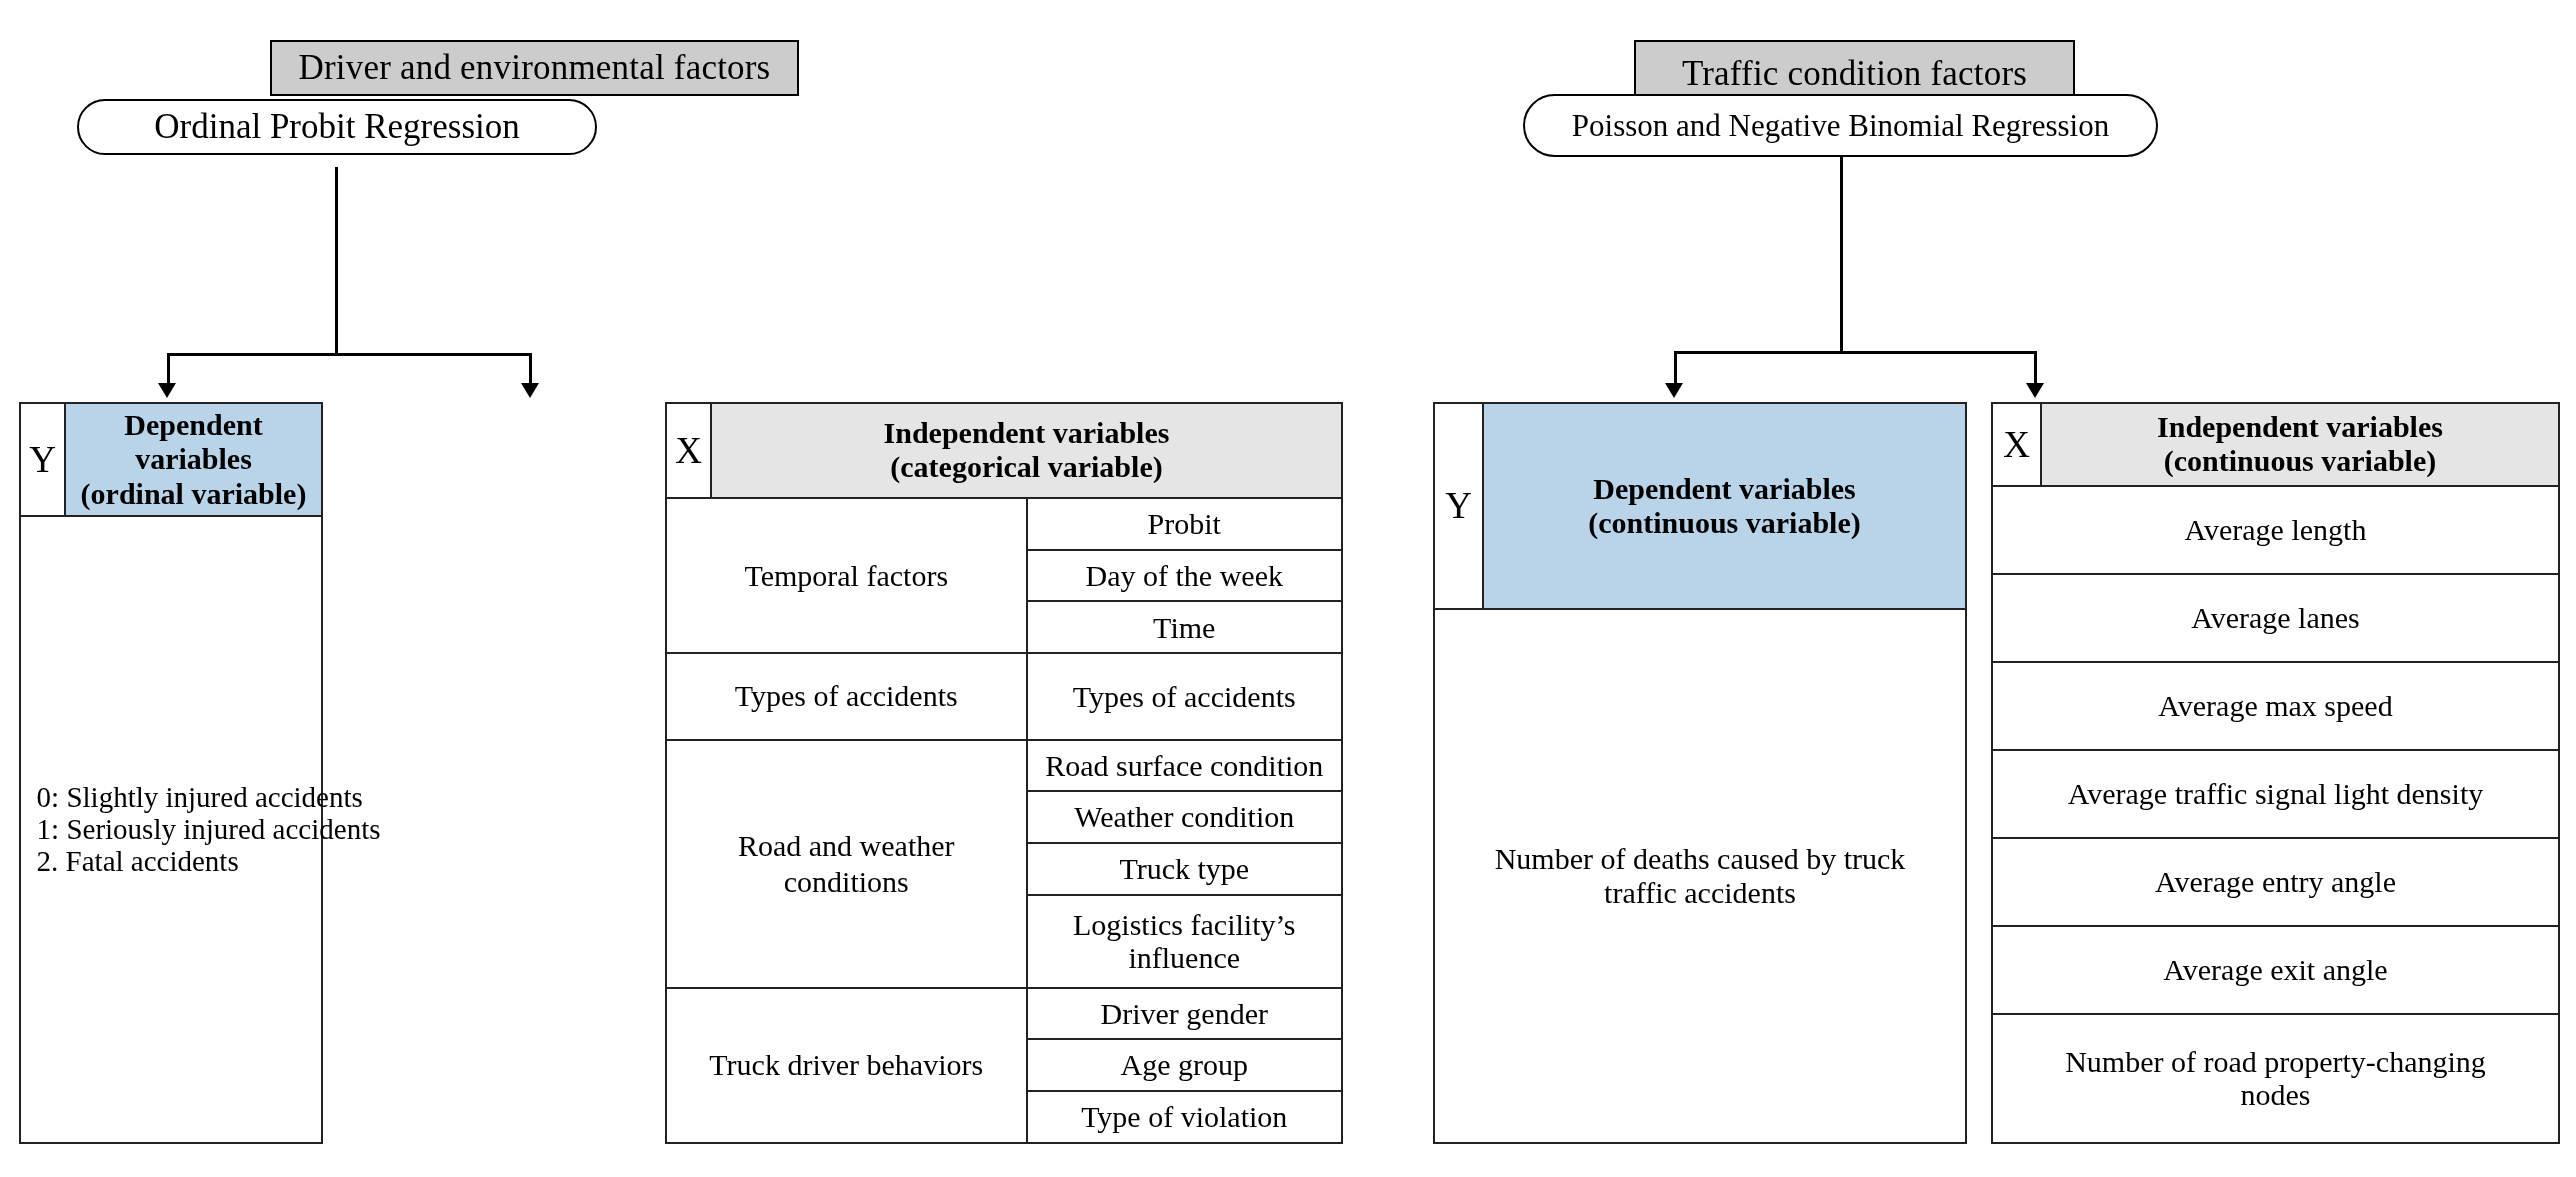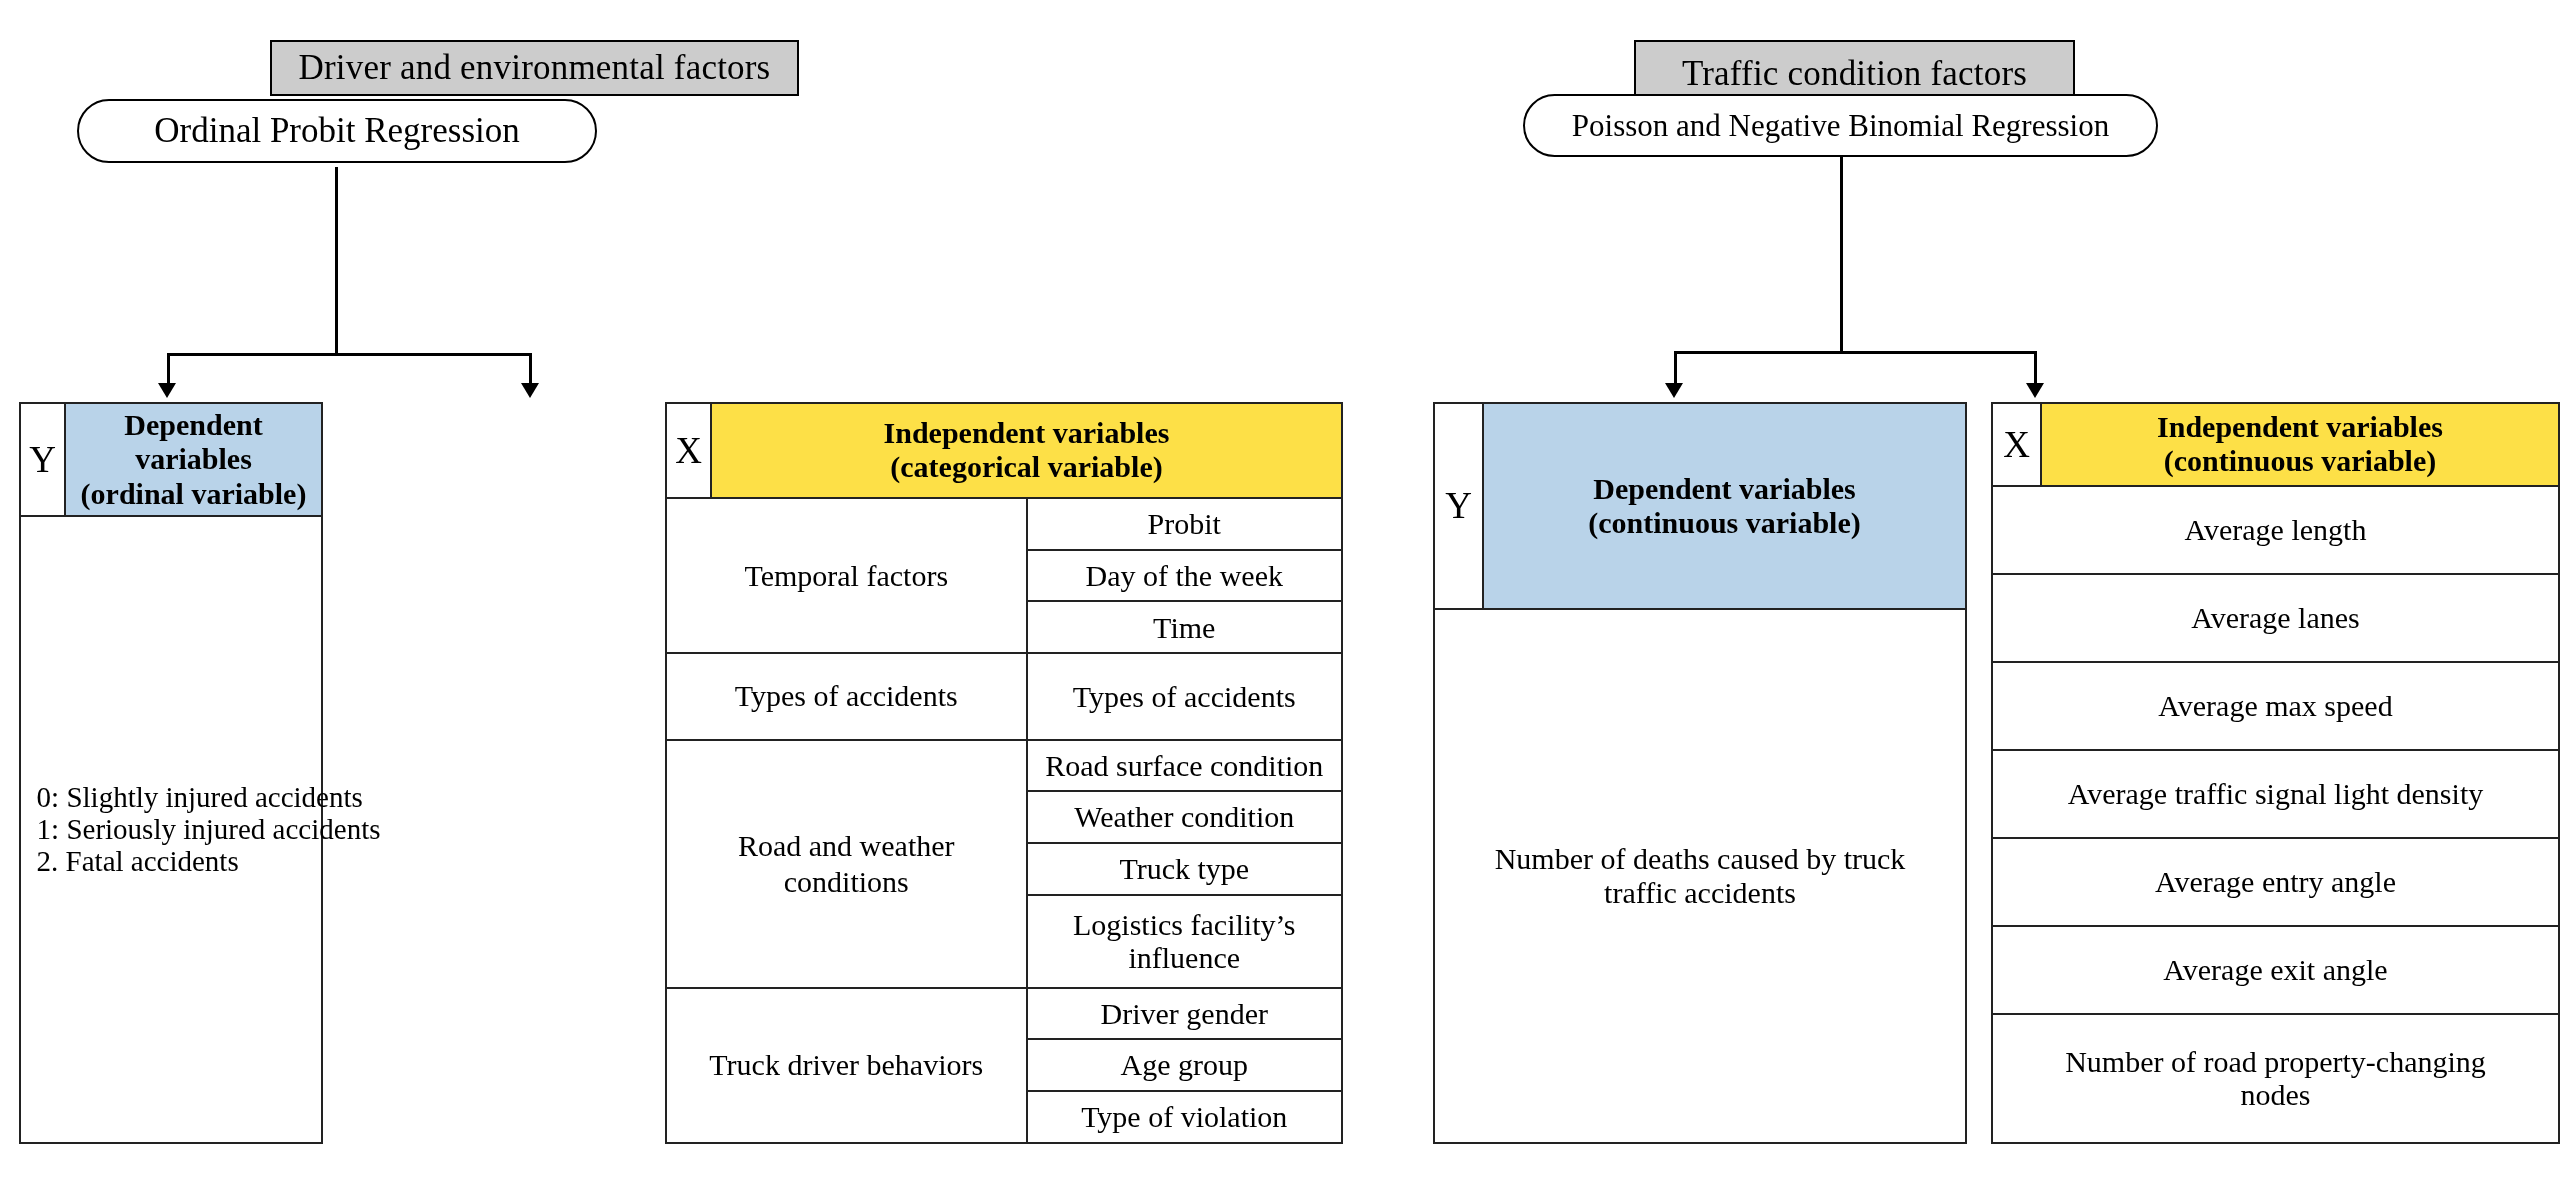--- a/index.html
+++ b/index.html
@@ -94,21 +94,21 @@
     font-size: 37px;
     background: #ffffff;
   }
   .vtable .hdr-dep {
     background: #b9d3e9;
     font-weight: bold;
     font-size: 30px;
     line-height: 1.15;
   }
   .vtable .hdr-ind {
-    background: #fde047;
+    background: #e5e5e5;
     font-weight: bold;
     font-size: 30px;
     line-height: 1.15;
   }
   .vtable td.body-cell {
     font-size: 30px;
   }
   .vtable td.group-cell {
     font-size: 30px;
     line-height: 1.2;
@@ -129,21 +129,21 @@
   <div class="header-box" style="left:270px; top:40px; width:529px; height:56px;">
     <span>Driver and environmental factors</span>
   </div>
 
   <div class="fat-arrow" style="left:515px; top:103px;">
     <svg viewBox="0 0 46 54" xmlns="http://www.w3.org/2000/svg">
       <polygon points="14,0 32,0 32,30 45,30 23,53 1,30 14,30" fill="#bfbfbf"></polygon>
     </svg>
   </div>
 
-  <div class="method-box" style="left:77px; top:99px; width:520px; height:64px;">
+  <div class="method-box" style="left:77px; top:99px; width:520px; height:56px;">
     <span>Ordinal Probit Regression</span>
   </div>
 
   <div class="line-v" style="left:335px; top:167px; height:188px;"></div>
   <div class="line-h" style="left:167px; top:353px; width:365px;"></div>
   <div class="line-v" style="left:167px; top:353px; height:35px;"></div>
   <div class="arrow-head" style="left:158px; top:383px;"></div>
   <div class="line-v" style="left:529px; top:353px; height:35px;"></div>
   <div class="arrow-head" style="left:521px; top:383px;"></div>
 

